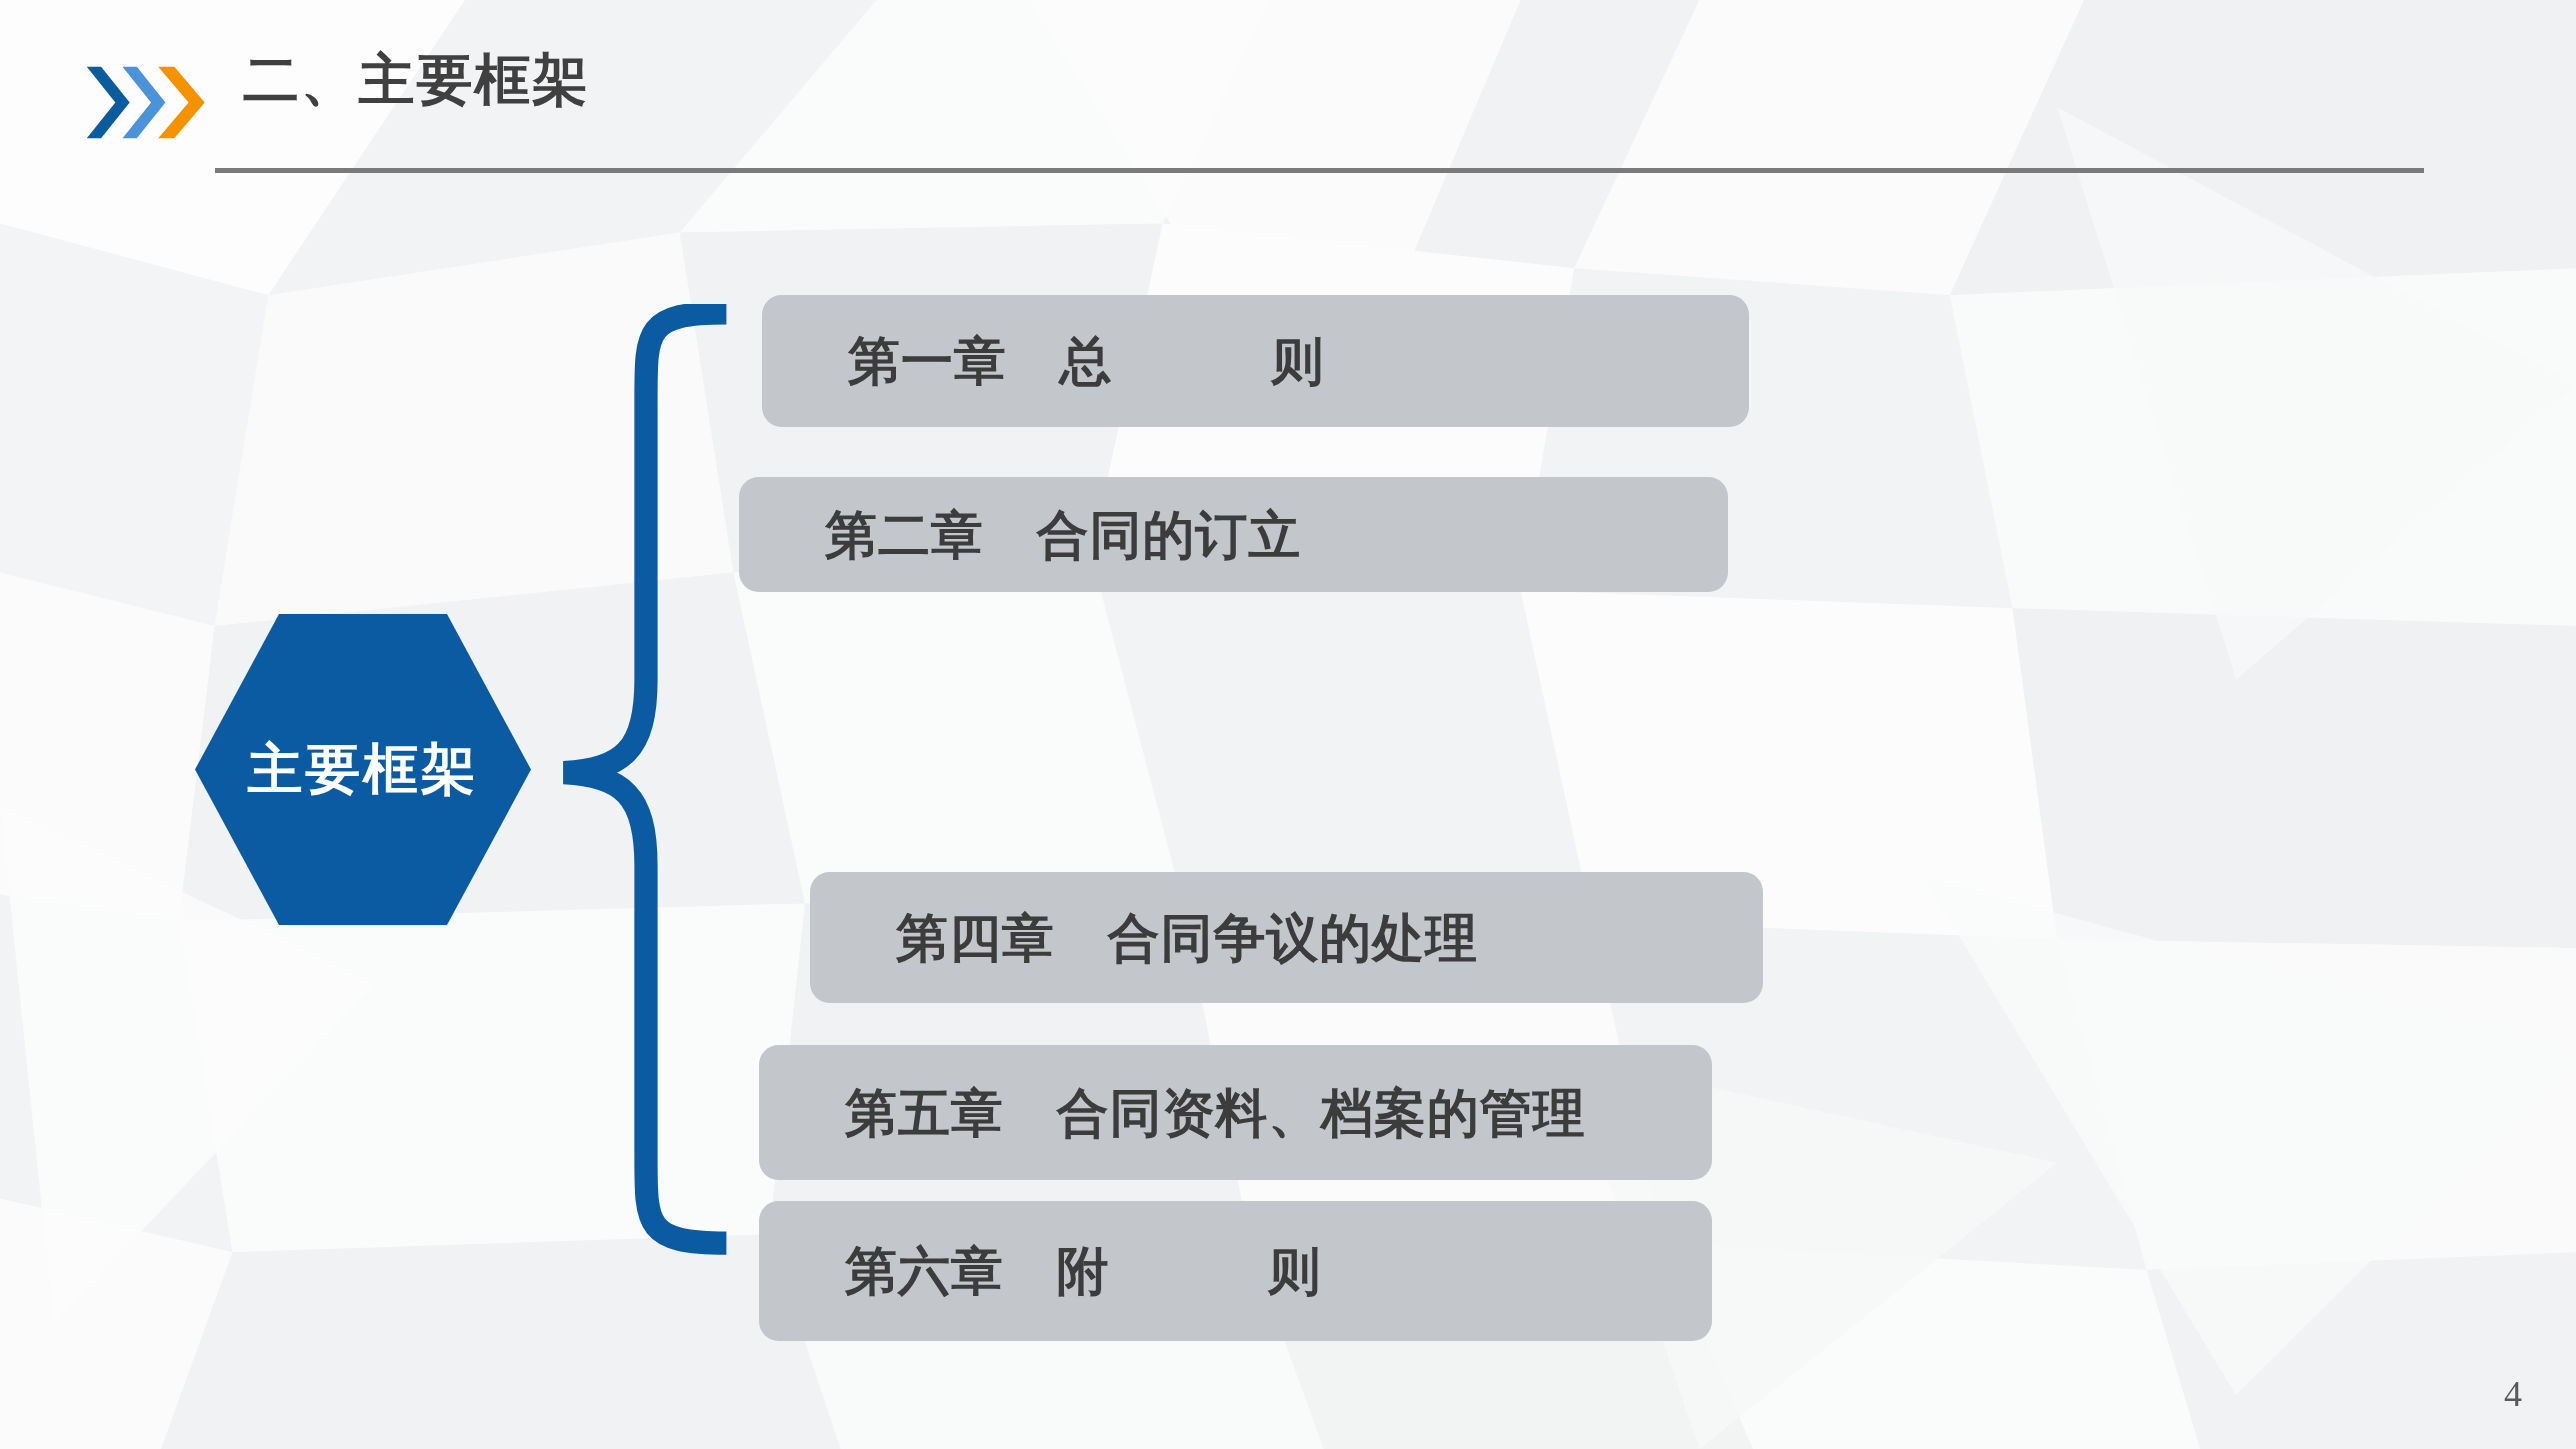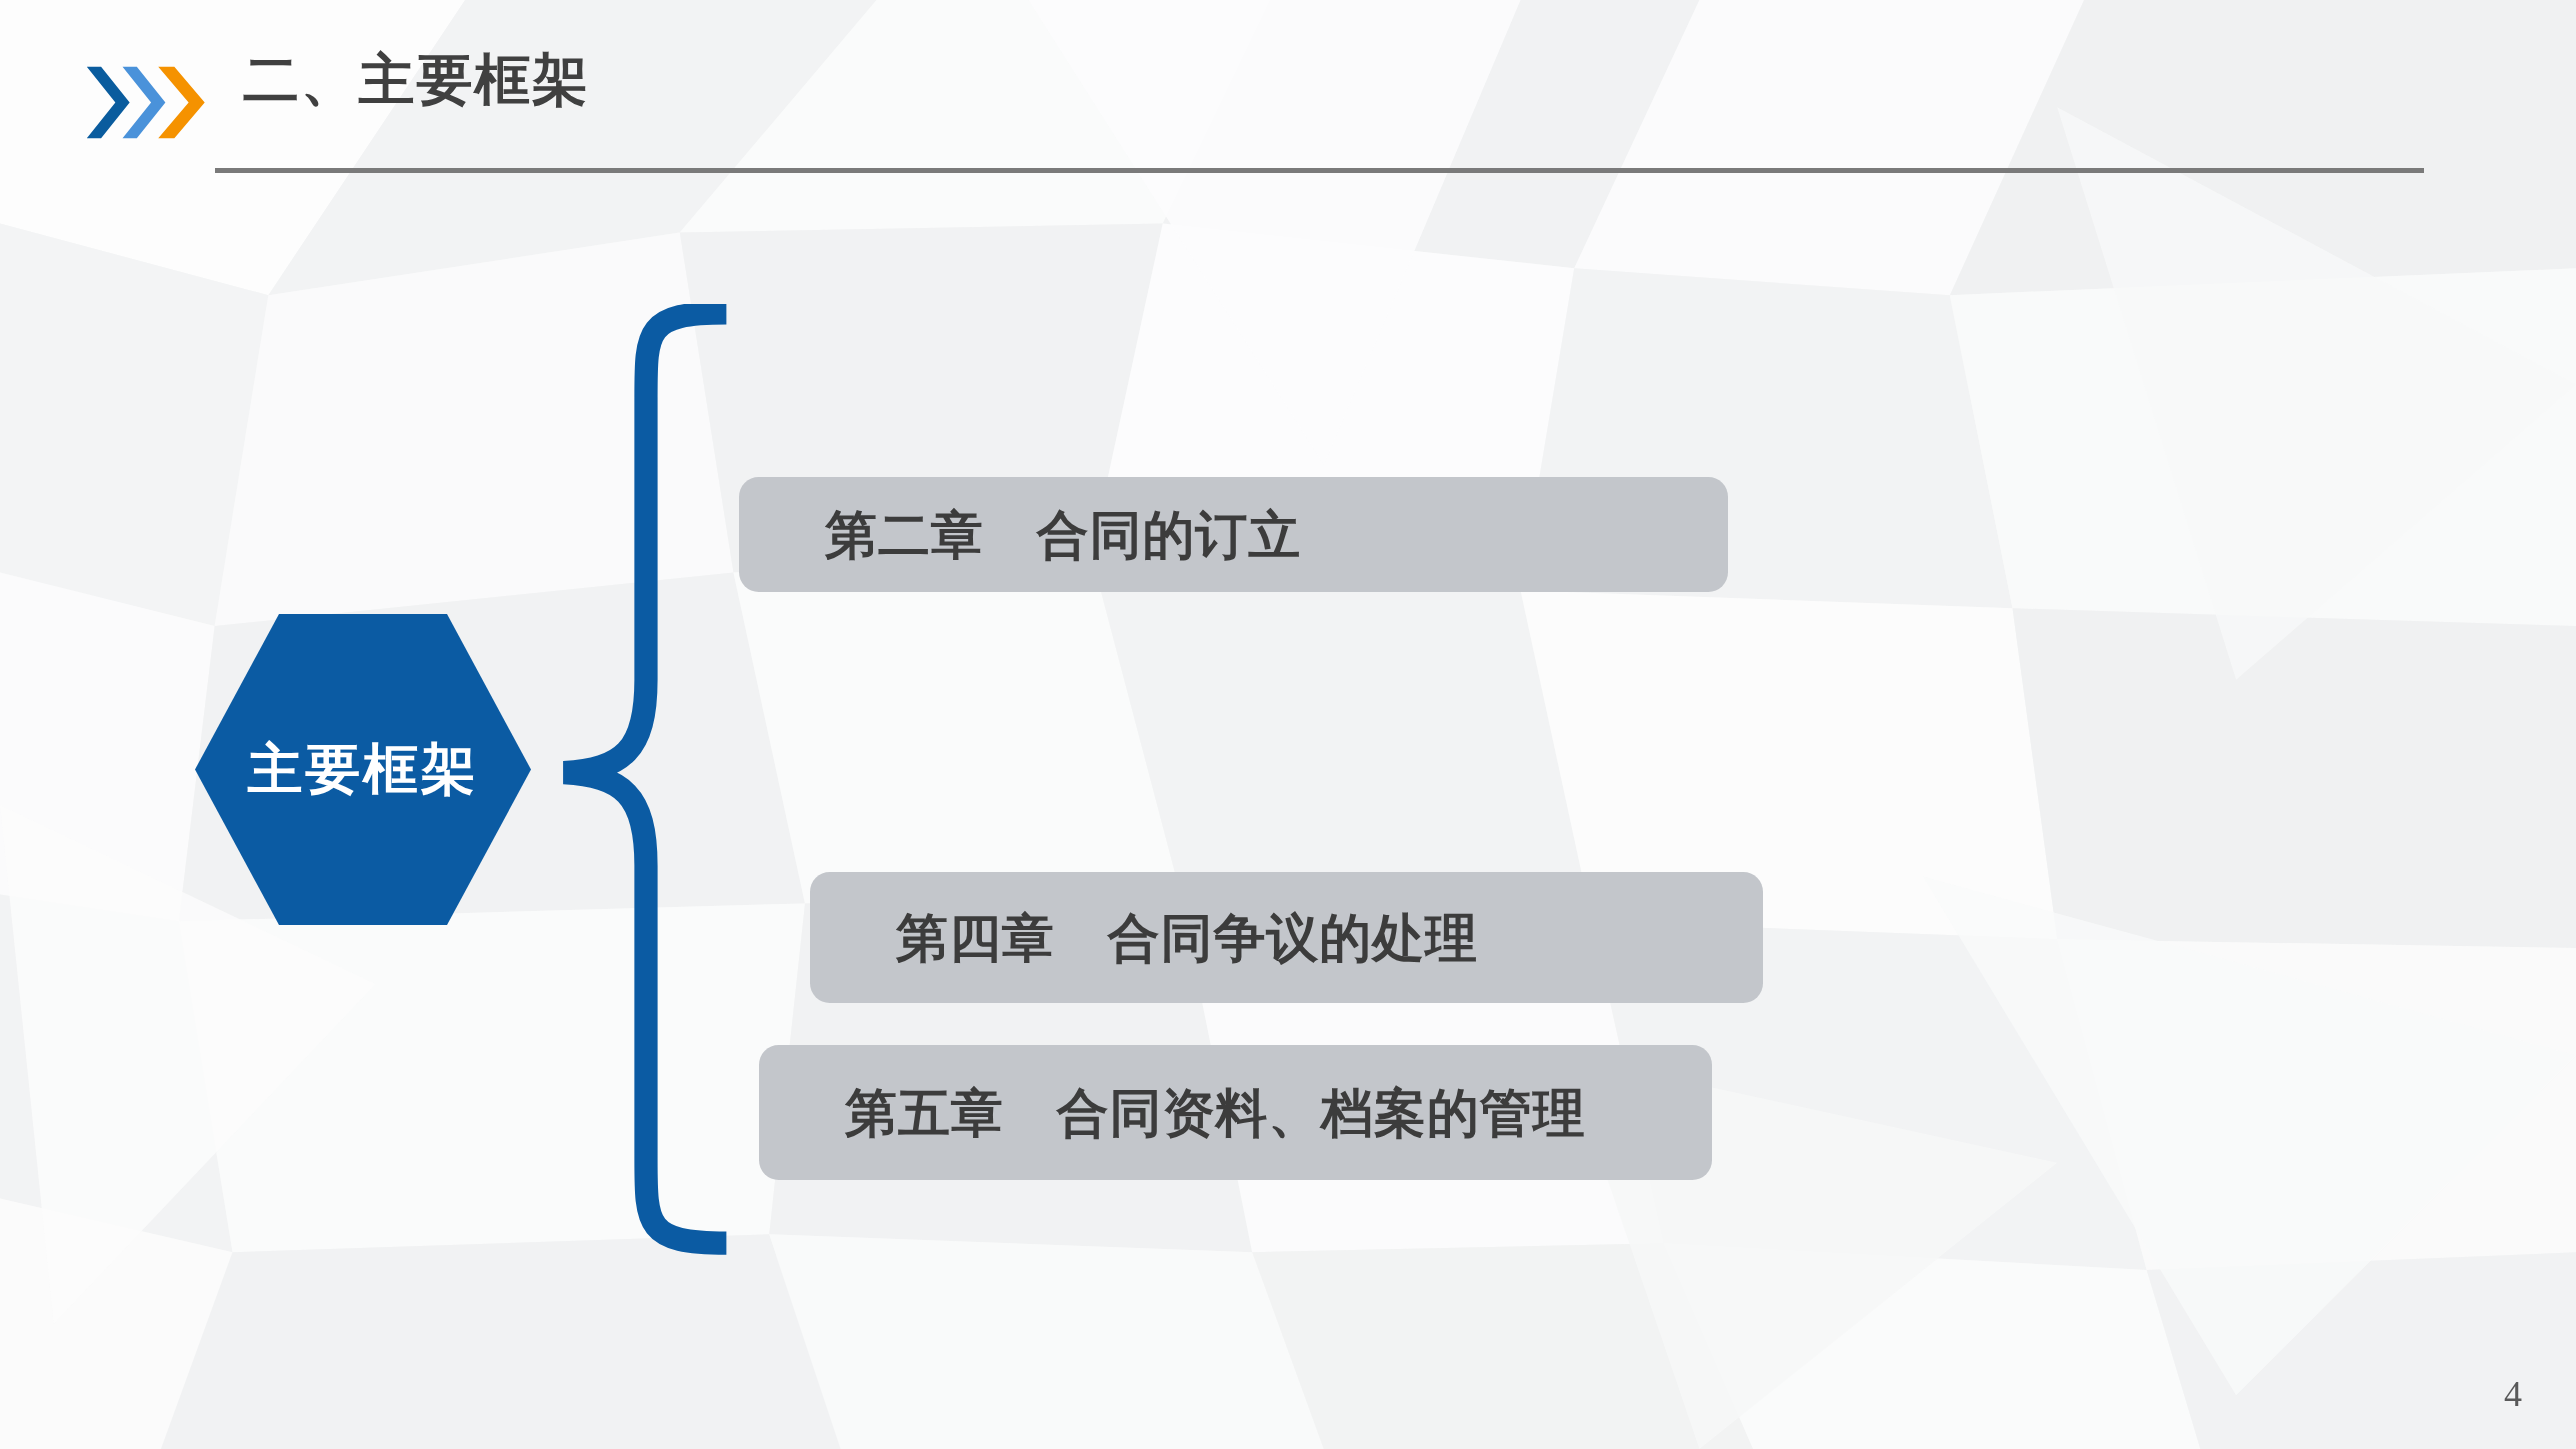--- a/index.html
+++ b/index.html
@@ -214,31 +214,37 @@
   <svg class="brace" viewBox="0 0 300 1070" preserveAspectRatio="none">
     <path d="M 212 10
              C 120 10, 122 30, 122 110
              L 122 420
              C 122 500, 95 520, 30 524
              C 95 528, 122 548, 122 628
              L 122 950
              C 122 1030, 120 1050, 212 1050" fill="none" stroke="#0b5ba3" stroke-width="26" stroke-linecap="butt"></path>
   </svg>
 
+  <div class="bar" style="left:762px; top:295px; width:987px; height:132px;">
+    <span class="bar-label">第一章　总　　　则</span>
+  </div>
 
   <div class="bar" style="left:739px; top:477px; width:989px; height:115px;text-align:center;">
     <span class="bar-label">第二章　合同的订立</span>
   </div>
 
 
   <div class="bar" style="left:762px; top:872px; width:953px; height:131px;margin-left:48px;">
     <span class="bar-label">第四章　合同争议的处理</span>
   </div>
 
   <div class="bar" style="left:759px; top:1045px; width:953px; height:135px;text-align:right;">
     <span class="bar-label">第五章　合同资料、档案的管理</span>
   </div>
 
+  <div class="bar" style="left:759px; top:1201px; width:953px; height:140px;">
+    <span class="bar-label">第六章　附　　　则</span>
+  </div>
 
   <div class="page-number">4</div>
 
 </div>
 
 
 </body></html>

